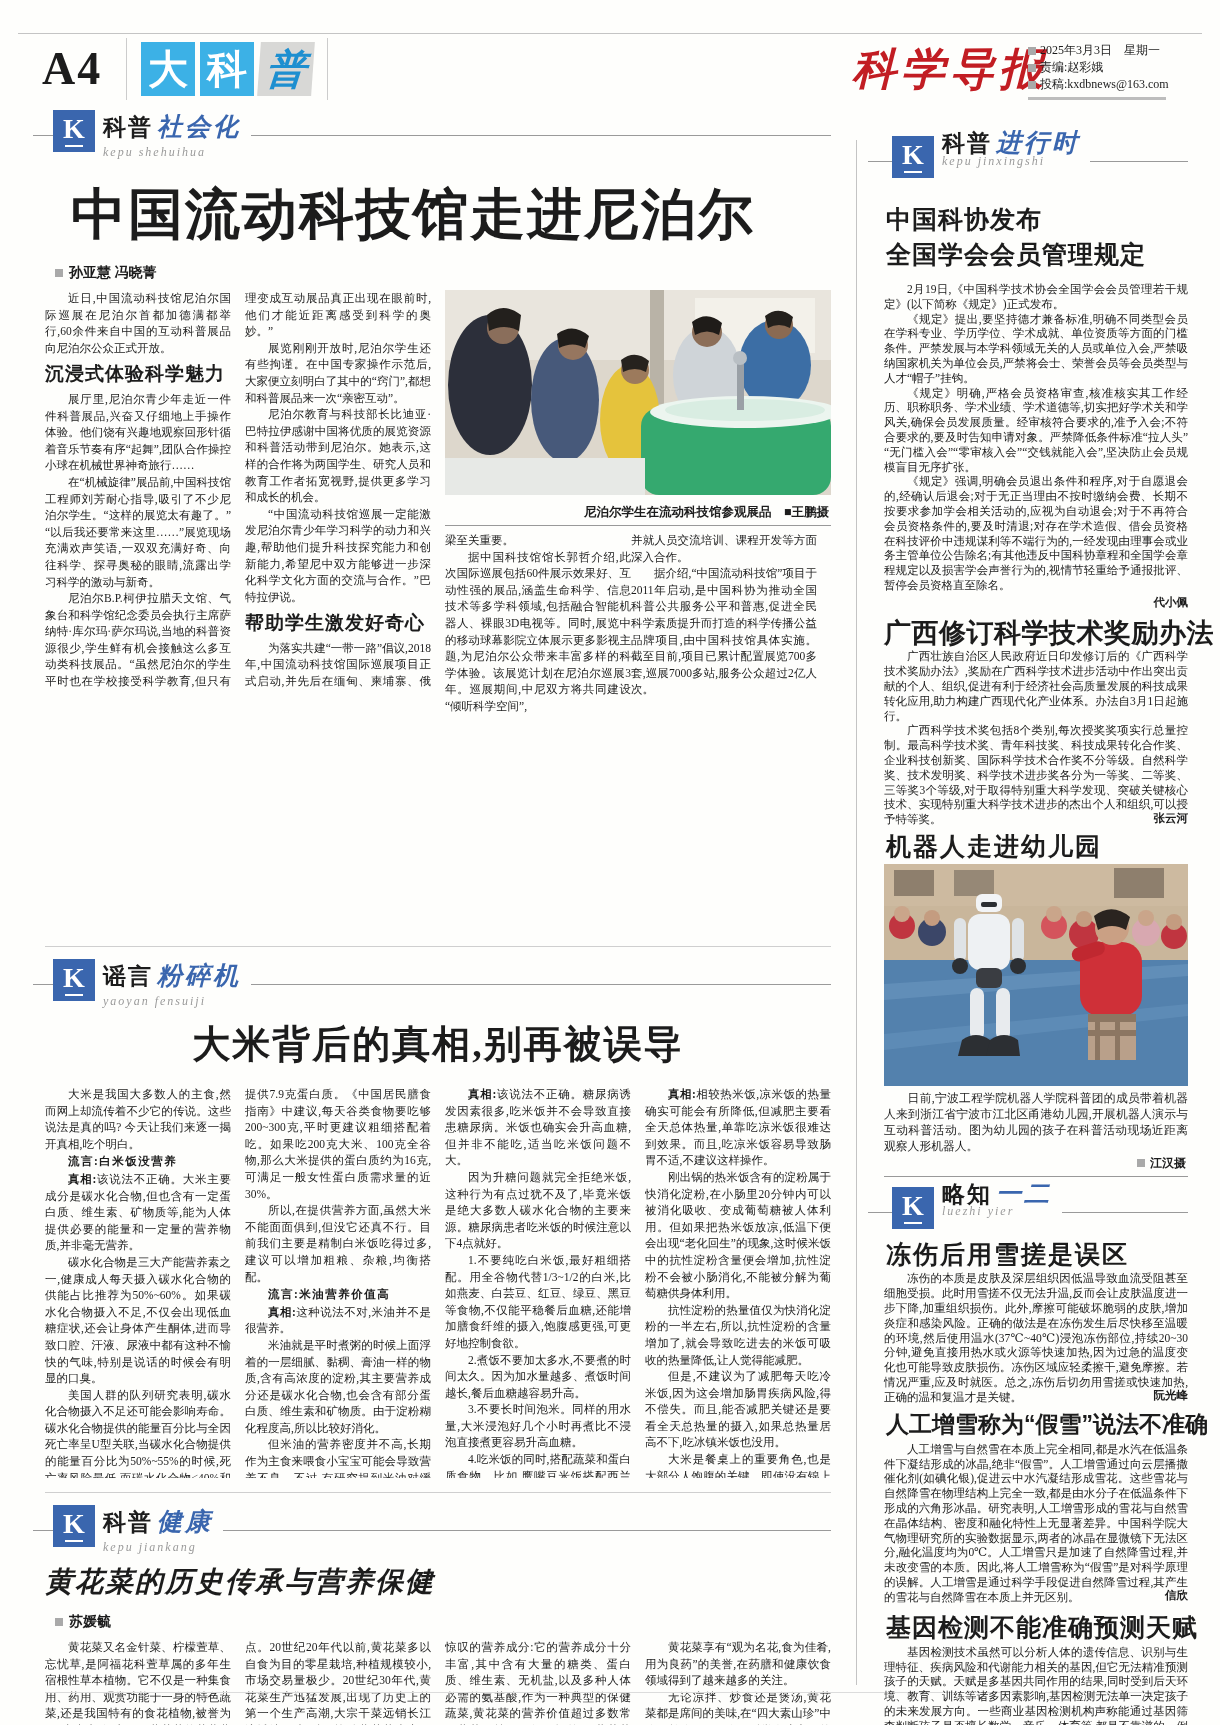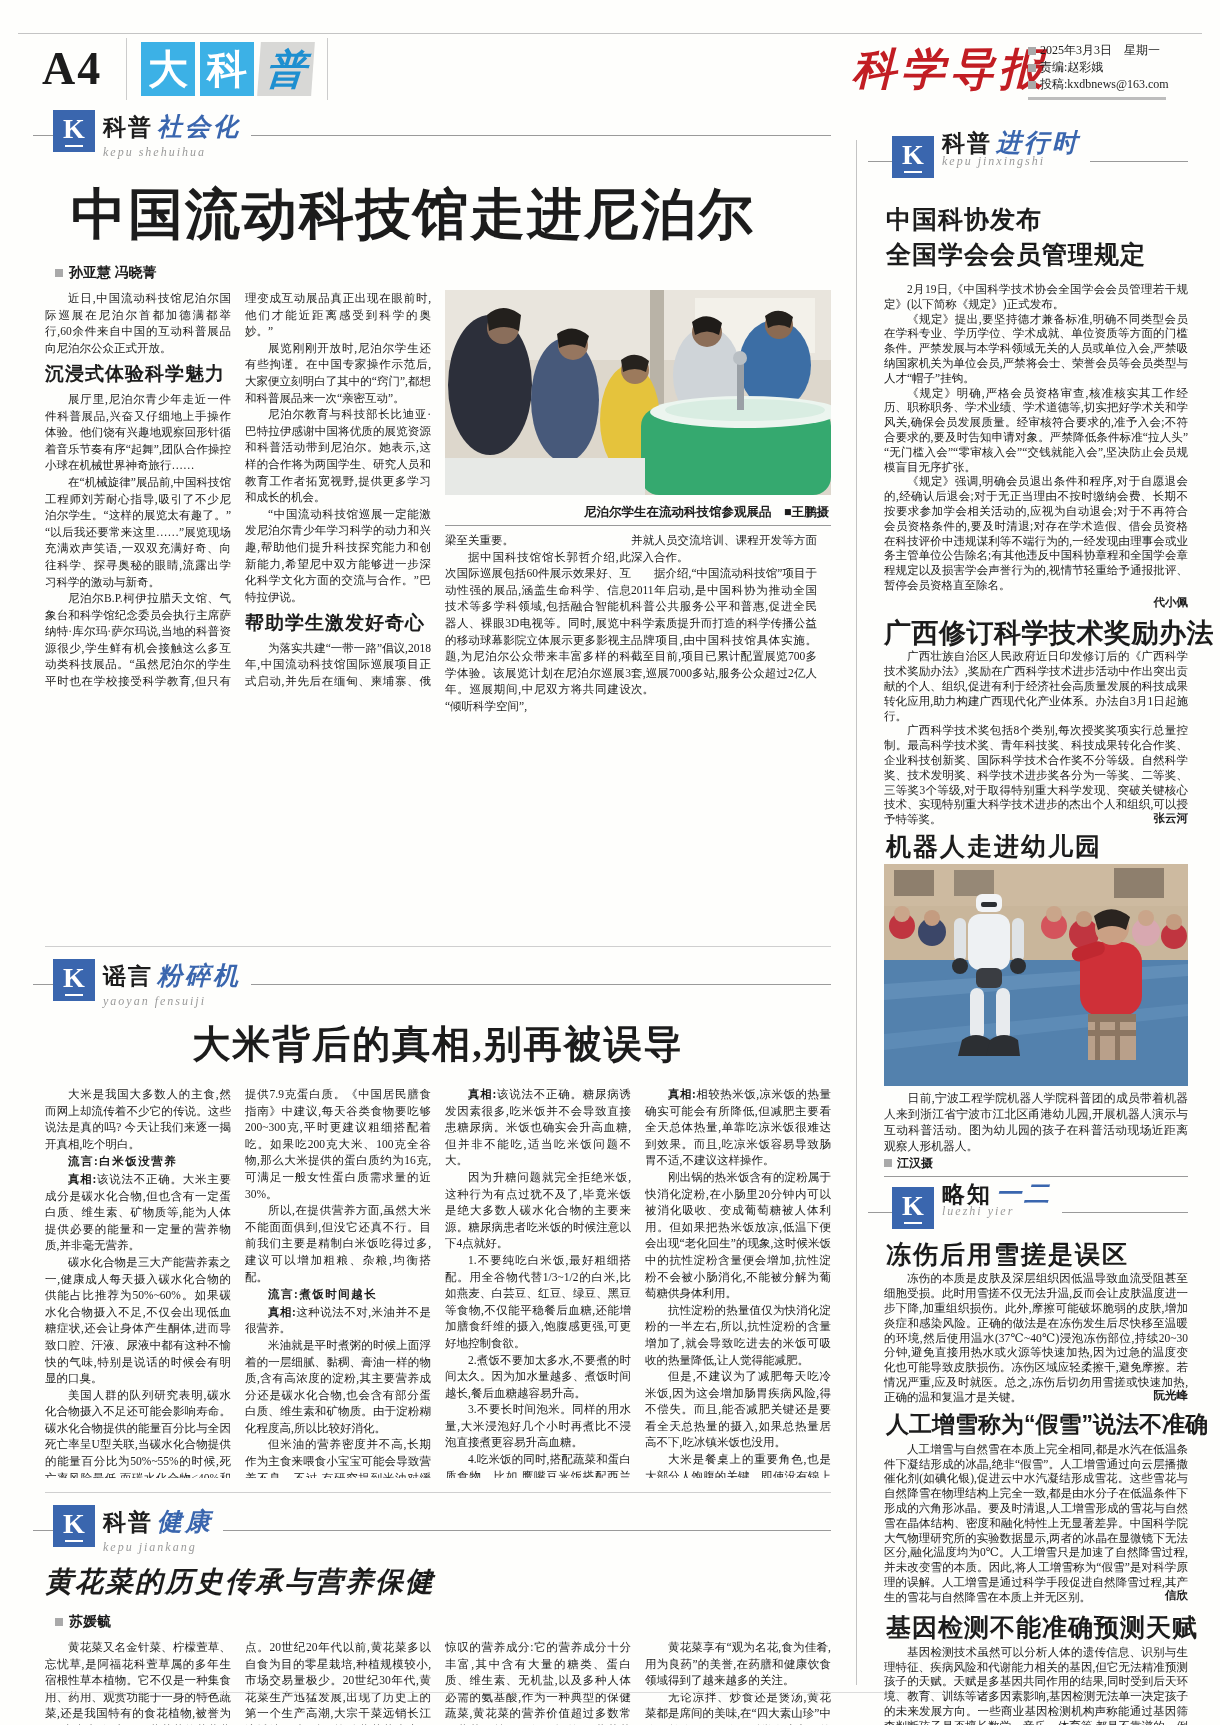--- a/index.html
+++ b/index.html
@@ -65,21 +65,21 @@
 
   
   .rightcol{position:absolute;left:884px;top:136px;width:304px;font-size:11.5px;line-height:14.8px;}
   .rightcol .badge .brule{left:-16px;}
   .rh{font-family:"Liberation Sans","DejaVu Sans",sans-serif;font-weight:bold;white-space:nowrap;}
   .rh1{font-size:25px;line-height:35px;margin:14px 0 10px 2px;letter-spacing:1px;}
   .rh2{font-size:27px;margin:16px 0 9px 0;letter-spacing:.5px;}
   .rh3{font-size:25px;margin:14px 0 10px 2px;letter-spacing:2px;}
   .rbody .it-p,.rbody .it-c{font-size:11.5px;}
   .rcap{text-align:justify;text-indent:2em;font-size:11.8px;line-height:16px;}
-  .rcred{display:flex;justify-content:flex-start;align-items:center;gap:5px;font-weight:bold;
+  .rcred{display:flex;justify-content:flex-end;align-items:center;gap:5px;font-weight:bold;
          border-bottom:1px solid #999;padding:2px 2px 5px 0;margin-bottom:10px;font-size:12px;}
   figure{margin:0;padding:0;}
 </style>
 </head>
 <body>
 
 <div class="page">
 
   <div class="hline" style="left:18px;top:33px;width:1184px;"></div>
   <div class="pageno">A4</div>
@@ -211,21 +211,21 @@
       <div class="col">
           <div class="it-p">大米是我国大多数人的主食,然而网上却流传着不少它的传说。这些说法是真的吗? 今天让我们来逐一揭开真相,吃个明白。</div>
           <div class="it-r">流言:白米饭没营养</div>
           <div class="it-t"><b>真相:</b>该说法不正确。大米主要成分是碳水化合物,但也含有一定蛋白质、维生素、矿物质等,能为人体提供必要的能量和一定量的营养物质,并非毫无营养。</div>
           <div class="it-p">碳水化合物是三大产能营养素之一,健康成人每天摄入碳水化合物的供能占比推荐为50%~60%。如果碳水化合物摄入不足,不仅会出现低血糖症状,还会让身体产生酮体,进而导致口腔、汗液、尿液中都有这种不愉快的气味,特别是说话的时候会有明显的口臭。</div>
           <div class="it-p">美国人群的队列研究表明,碳水化合物摄入不足还可能会影响寿命。碳水化合物提供的能量百分比与全因死亡率呈U型关联,当碳水化合物提供的能量百分比为50%~55%的时候,死亡率风险最低,而碳水化合物&lt;40%和碳水化合物&gt;70%都有较高的死亡风险。</div>
         </div>
       <div class="col">
           <div class="it-c">提供7.9克蛋白质。《中国居民膳食指南》中建议,每天谷类食物要吃够200~300克,平时更建议粗细搭配着吃。如果吃200克大米、100克全谷物,那么大米提供的蛋白质约为16克,可满足一般女性蛋白质需求量的近30%。</div>
           <div class="it-p">所以,在提供营养方面,虽然大米不能面面俱到,但没它还真不行。目前我们主要是精制白米饭吃得过多,建议可以增加粗粮、杂粮,均衡搭配。</div>
-          <div class="it-r">流言:煮饭时间越长</div>
+          <div class="it-r">流言:米油营养价值高</div>
           <div class="it-t"><b>真相:</b>这种说法不对,米油并不是很营养。</div>
           <div class="it-p">米油就是平时煮粥的时候上面浮着的一层细腻、黏稠、膏油一样的物质,含有高浓度的淀粉,其主要营养成分还是碳水化合物,也会含有部分蛋白质、维生素和矿物质。由于淀粉糊化程度高,所以比较好消化。</div>
           <div class="it-p">但米油的营养密度并不高,长期作为主食来喂食小宝宝可能会导致营养不良。不过,有研究提到米油对缓解宝宝腹泻的效果较好,加少量盐后用于治疗急性腹泻引起的脱水效果甚佳,也可用于预防腹泻后的脱水,腹泻可导致水和电解质大量流失,米油加盐可补充电解质。</div>
         </div>
       <div class="col">
           <div class="it-t"><b>真相:</b>该说法不正确。糖尿病诱发因素很多,吃米饭并不会导致直接患糖尿病。米饭也确实会升高血糖,但并非不能吃,适当吃米饭问题不大。</div>
           <div class="it-p">因为升糖问题就完全拒绝米饭,这种行为有点过犹不及了,毕竟米饭是绝大多数人碳水化合物的主要来源。糖尿病患者吃米饭的时候注意以下4点就好。</div>
           <div class="it-p">1.不要纯吃白米饭,最好粗细搭配。用全谷物代替1/3~1/2的白米,比如燕麦、白芸豆、红豆、绿豆、黑豆等食物,不仅能平稳餐后血糖,还能增加膳食纤维的摄入,饱腹感更强,可更好地控制食欲。</div>
           <div class="it-p">2.煮饭不要加太多水,不要煮的时间太久。因为加水量越多、煮饭时间越长,餐后血糖越容易升高。</div>
           <div class="it-p">3.不要长时间泡米。同样的用水量,大米浸泡好几个小时再煮比不浸泡直接煮更容易升高血糖。</div>
@@ -388,21 +388,21 @@
     </div>
 
     <div class="rh rh3" style="margin-top:8px;">冻伤后用雪搓是误区</div>
     <div class="rbody">
         <div class="it-p">冻伤的本质是皮肤及深层组织因低温导致血流受阻甚至细胞受损。此时用雪搓不仅无法升温,反而会让皮肤温度进一步下降,加重组织损伤。此外,摩擦可能破坏脆弱的皮肤,增加炎症和感染风险。正确的做法是在冻伤发生后尽快移至温暖的环境,然后使用温水(37℃~40℃)浸泡冻伤部位,持续20~30分钟,避免直接用热水或火源等快速加热,因为过急的温度变化也可能导致皮肤损伤。冻伤区域应轻柔擦干,避免摩擦。若情况严重,应及时就医。总之,冻伤后切勿用雪搓或快速加热,正确的温和复温才是关键。</div>
         <div class="it-si">阮光峰</div>
       </div>
 
     <div class="rh rh3" style="font-size:23px;letter-spacing:0;">人工增雪称为“假雪”说法不准确</div>
     <div class="rbody">
-        <div class="it-p">人工增雪与自然雪在本质上完全相同,都是水汽在低温条件下凝结形成的冰晶,绝非“假雪”。人工增雪通过向云层播撒催化剂(如碘化银),促进云中水汽凝结形成雪花。这些雪花与自然降雪在物理结构上完全一致,都是由水分子在低温条件下形成的六角形冰晶。要及时清退,人工增雪形成的雪花与自然雪在晶体结构、密度和融化特性上无显著差异。中国科学院大气物理研究所的实验数据显示,两者的冰晶在显微镜下无法区分,融化温度均为0℃。人工增雪只是加速了自然降雪过程,并未改变雪的本质。因此,将人工增雪称为“假雪”是对科学原理的误解。人工增雪是通过科学手段促进自然降雪过程,其产生的雪花与自然降雪在本质上并无区别。</div>
+        <div class="it-p">人工增雪与自然雪在本质上完全相同,都是水汽在低温条件下凝结形成的冰晶,绝非“假雪”。人工增雪通过向云层播撒催化剂(如碘化银),促进云中水汽凝结形成雪花。这些雪花与自然降雪在物理结构上完全一致,都是由水分子在低温条件下形成的六角形冰晶。研究表明,人工增雪形成的雪花与自然雪在晶体结构、密度和融化特性上无显著差异。中国科学院大气物理研究所的实验数据显示,两者的冰晶在显微镜下无法区分,融化温度均为0℃。人工增雪只是加速了自然降雪过程,并未改变雪的本质。因此,将人工增雪称为“假雪”是对科学原理的误解。人工增雪是通过科学手段促进自然降雪过程,其产生的雪花与自然降雪在本质上并无区别。</div>
         <div class="it-si">信欣</div>
       </div>
 
     <div class="rh rh3" style="letter-spacing:1px;margin-top:17px;">基因检测不能准确预测天赋</div>
     <div class="rbody">
         <div class="it-p">基因检测技术虽然可以分析人体的遗传信息、识别与生理特征、疾病风险和代谢能力相关的基因,但它无法精准预测孩子的天赋。天赋是多基因共同作用的结果,同时受到后天环境、教育、训练等诸多因素影响,基因检测无法单一决定孩子的未来发展方向。一些商业基因检测机构声称能通过基因筛查判断孩子是否擅长数学、音乐、体育等,都是不靠谱的。例如,虽然某些基因可能与肌肉类型或认知能力相关,但它们只是影响因素之一,而非决定性因素。总之,基因检测不能准确预测天赋,过度依赖基因测试可能会误导家长,甚至对孩子施加不必要的压力。与其依赖基因检测,不如关注孩子的兴趣、性格和成长环境,为他们提供多样化的学习和发展机会。</div>
       </div>
   </div>
 </div>
 

